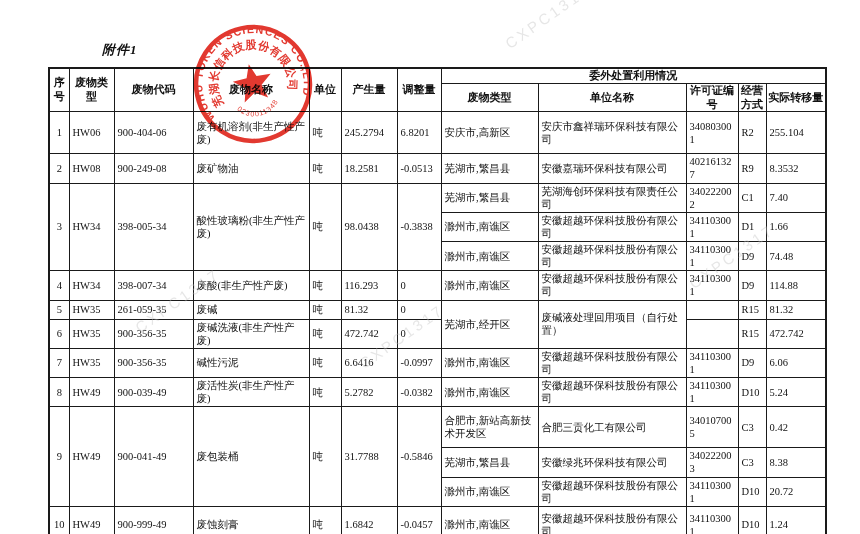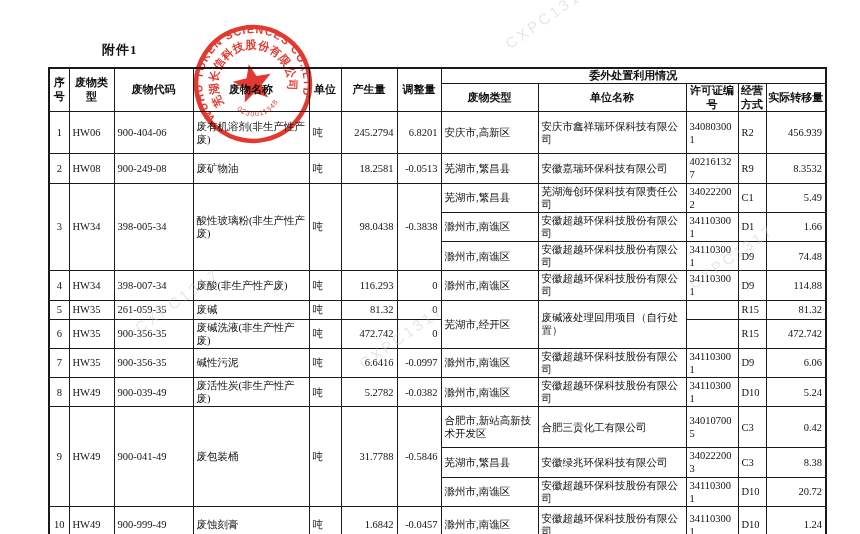--- a/index.html
+++ b/index.html
@@ -2,36 +2,36 @@
 <html><head>
 <meta charset="utf-8">
 <style>
   html,body{margin:0;padding:0;}
   body{
     width:860px;height:534px;position:relative;background:#ffffff;
     font-family:"Liberation Serif","DejaVu Serif",serif;color:#111;
     overflow:hidden;
   }
   .doc-title{
-    position:absolute;left:102px;top:41px;font-size:13px;font-weight:bold;letter-spacing:1px;
+    position:absolute;left:102px;top:41px;font-size:13px;font-weight:bold;letter-spacing:1px;font-style:italic;
   }
   table.report{
     position:absolute;left:48px;top:67px;width:777px;
     border-collapse:collapse;table-layout:fixed;
     font-size:10.5px;line-height:1.25;
     border:2px solid #1a1a1a;
   }
   table.report th,table.report td{
     border:1px solid #1a1a1a;padding:1px 3px;overflow:hidden;
     vertical-align:middle;word-break:break-all;
   }
   table.report th{font-weight:bold;font-size:11px;text-align:center;padding:0 1px;}
   td.c{text-align:center;}
   td.l{text-align:left;}
-  td.r{text-align:right;padding-right:3px;}
+  td.r{padding-right:3px;}
   
   .stamp{
     position:absolute;left:188px;top:19px;width:130px;height:130px;
     transform:rotate(-12deg);mix-blend-mode:multiply;opacity:.92;pointer-events:none;
   }
   .stamp text{font-family:"Liberation Sans","DejaVu Sans",sans-serif;}
   
   .wm{
     position:absolute;color:#bfbfbf;opacity:.38;font-size:15px;letter-spacing:3px;
     font-family:"Liberation Sans","DejaVu Sans",sans-serif;
@@ -82,21 +82,21 @@
     <td class="l">HW06</td>
     <td class="l">900-404-06</td>
     <td class="l">废有机溶剂(非生产性产废)</td>
     <td class="l">吨</td>
     <td class="r">245.2794</td>
     <td class="r">6.8201</td>
     <td class="l">安庆市,高新区</td>
     <td class="l">安庆市鑫祥瑞环保科技有限公司</td>
     <td class="l">340803001</td>
     <td class="l">R2</td>
-    <td class="r">456.939</td>
+    <td class="r">255.104</td>
   </tr>
 
   <tr style="height:24px">
     <td class="c">2</td>
     <td class="l">HW08</td>
     <td class="l">900-249-08</td>
     <td class="l">废矿物油</td>
     <td class="l">吨</td>
     <td class="r">18.2581</td>
     <td class="r">-0.0513</td>
@@ -112,21 +112,21 @@
     <td class="l" rowspan="3">HW34</td>
     <td class="l" rowspan="3">398-005-34</td>
     <td class="l" rowspan="3">酸性玻璃粉(非生产性产废)</td>
     <td class="l" rowspan="3">吨</td>
     <td class="r" rowspan="3">98.0438</td>
     <td class="r" rowspan="3">-0.3838</td>
     <td class="l">芜湖市,繁昌县</td>
     <td class="l">芜湖海创环保科技有限责任公司</td>
     <td class="l">340222002</td>
     <td class="l">C1</td>
-    <td class="r">5.49</td>
+    <td class="r">7.40</td>
   </tr>
   <tr style="height:20px">
     <td class="l">滁州市,南谯区</td>
     <td class="l">安徽超越环保科技股份有限公司</td>
     <td class="l">341103001</td>
     <td class="l">D1</td>
     <td class="r">1.66</td>
   </tr>
   <tr style="height:21px">
     <td class="l">滁州市,南谯区</td>

